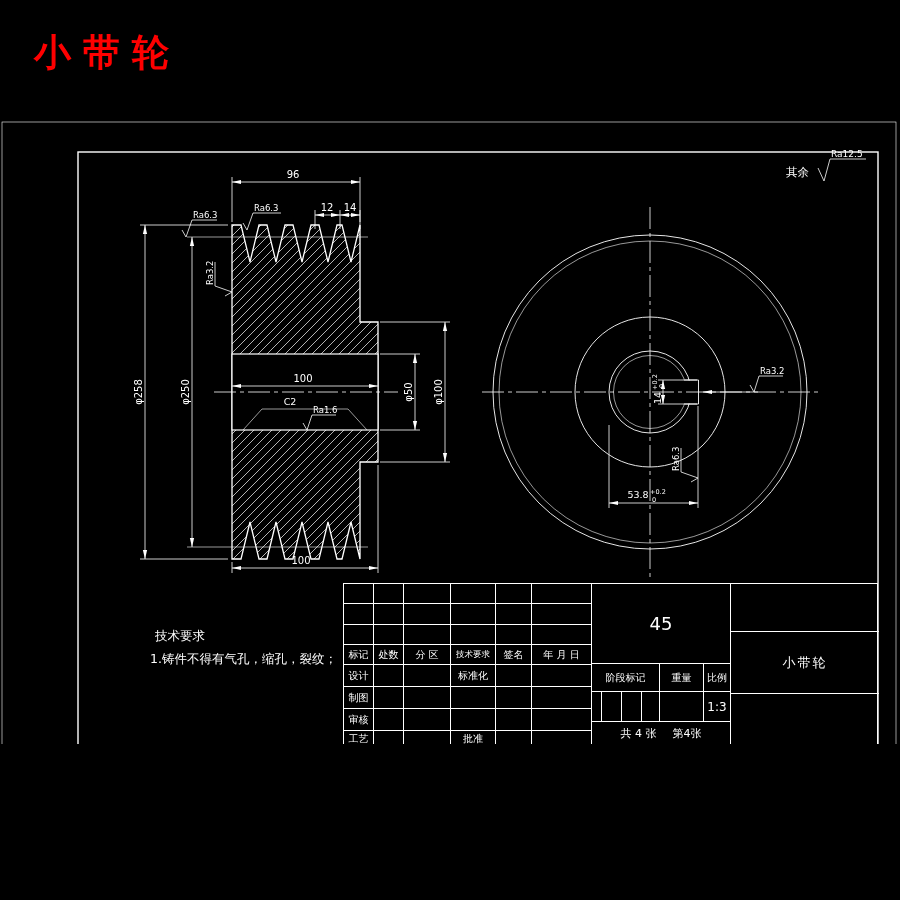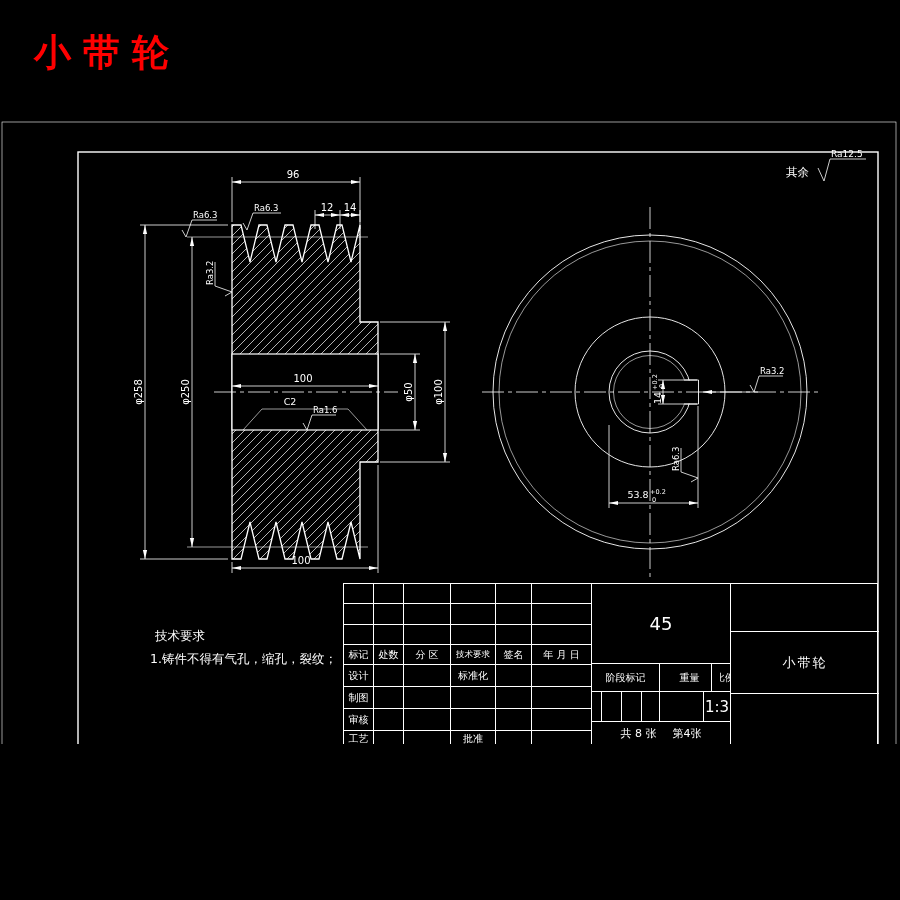--- a/index.html
+++ b/index.html
@@ -241,35 +241,35 @@
         <i></i>
       <i>批准</i>
       <i></i>
         <i></i>
     </div>
 
     <div class="tbm">
       <div class="row mat" style="height:80px;">
         <span>45</span>
       </div>
-      <div class="row" style="height:28px;gap:8px;">
+      <div class="row" style="height:28px;">
         <div class="cell" style="width:68px;">阶段标记</div>
         <div class="cell" style="width:44px;">重量</div>
         <div class="cell" style="flex:1;">比例</div>
       </div>
       <div class="row" style="height:30px;">
         <div class="cell" style="width:10px;"></div>
         <div class="cell" style="width:20px;"></div>
         <div class="cell" style="width:20px;"></div>
         <div class="cell" style="width:18px;"></div>
         <div class="cell" style="width:44px;"></div>
-        <div class="cell" style="flex:1;font-size:15px;">1:3</div>
+        <div class="cell" style="flex:1;font-size:12px;">1:3</div>
       </div>
       <div class="row sheet" style="flex:1;height:23px;">
-        <span>共 8 张</span>
+        <span>共 4 张</span>
         <span>第4张</span>
       </div>
     </div>
 
     <div class="tbr">
       <div class="row" style="height:48px;"></div>
       <div class="row pname" style="height:62px;align-items:center;justify-content:center;">
         <span>小带轮</span>
       </div>
       <div class="row" style="flex:1;height:51px;"></div>

